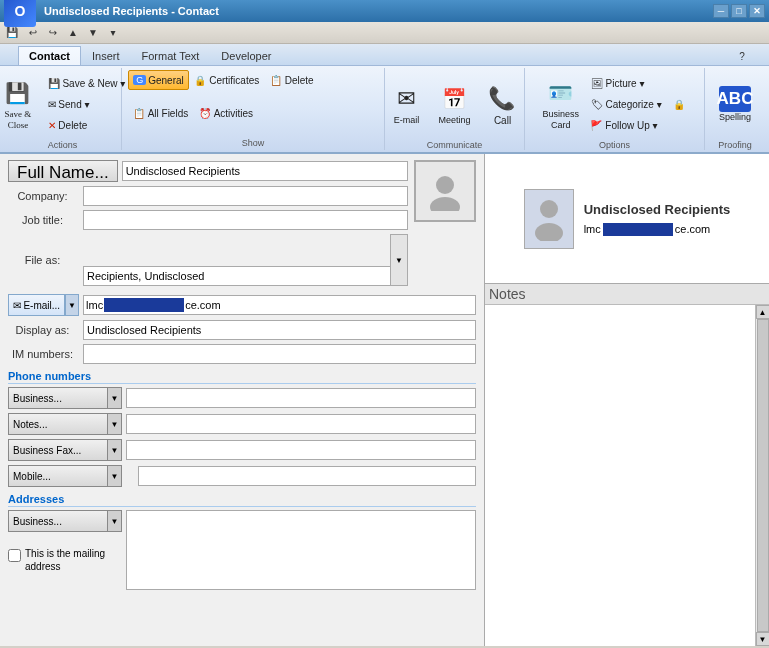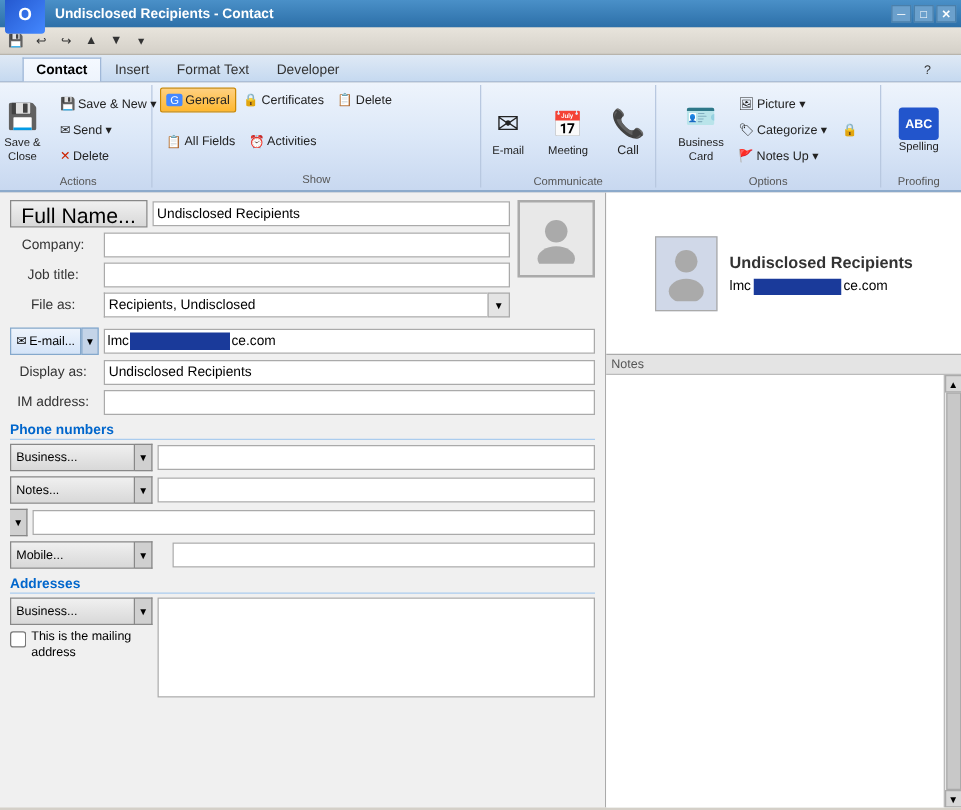--- a/index.html
+++ b/index.html
@@ -204,21 +204,21 @@
       font-size: 11px;
     }
 
     
     .notes-section {
       flex: 1;
       display: flex;
       flex-direction: column;
     }
     .notes-label {
-      font-size: 10px;
+      font-size: 14px;
       color: #555;
       padding: 2px 4px;
       background: #e4e4e4;
       border-bottom: 1px solid #bbb;
     }
     .notes-content {
       flex: 1;
       background: white;
       position: relative;
     }
@@ -272,21 +272,21 @@
       background: white;
       padding: 1px 3px;
       font-size: 11px;
       font-family: inherit;
     }
 
     .form-input-with-dropdown {
       display: flex;
       flex: 1;
     }
-    .form-input-with-dropdown .form-input { flex: 1; border-right: none; }
+    .form-input-with-dropdown .form-input { flex: 1; border-right: none; margin-top: 32px; }
     .dropdown-arrow-btn {
       width: 18px;
       background: #e4e4e4;
       border: 1px solid #aaa;
       display: flex;
       align-items: center;
       justify-content: center;
       cursor: pointer;
       font-size: 8px;
     }
@@ -386,21 +386,21 @@
     }
     .address-left {
       display: flex;
       flex-direction: column;
       gap: 3px;
     }
     .mailing-checkbox-row {
       display: flex;
       align-items: flex-start;
       gap: 4px;
-      margin-top: 0;
+      margin-top: 12px;
     }
 
     
     .icon-save { color: #2266cc; }
 
     .outlook-logo {
       width: 32px;
       height: 32px;
       background: linear-gradient(135deg, #2255cc, #4488ff);
       border-radius: 3px;
@@ -445,21 +445,21 @@
   <div style="flex:1"></div>
   <div class="qa-btn">?</div>
 </div>
 
 <div class="ribbon">
 
   <div class="ribbon-group">
     <div class="ribbon-group-buttons" style="align-items:center;">
       <div class="rb-btn-large">
         <div class="rb-icon-large icon-save">💾</div>
-        <span style="font-size:9px;line-height:1.2;">Save &amp;<br>Close</span>
+        <span style="font-size:9px;line-height:1.2;font-family:Liberation Serif, serif;">Save &amp;<br>Close</span>
       </div>
       <div class="rb-small-col">
         <div class="rb-btn-small">
           <span>💾</span>
           <span>Save &amp; New ▾</span>
         </div>
         <div class="rb-btn-small">
           <span>✉</span>
           <span>Send ▾</span>
         </div>
@@ -526,34 +526,34 @@
         <div class="rb-btn-small">
           <span>🖼</span>
           <span>Picture ▾</span>
         </div>
         <div class="rb-btn-small">
           <span>🏷</span>
           <span>Categorize ▾</span>
         </div>
         <div class="rb-btn-small">
           <span style="color:#dd4444;">🚩</span>
-          <span>Notes Up ▾</span>
+          <span>Follow Up ▾</span>
         </div>
       </div>
       <div class="rb-btn-small">
         <span>🔒</span>
       </div>
     </div>
     <div class="ribbon-group-label">Options</div>
   </div>
 
   <div class="ribbon-group">
     <div class="ribbon-group-buttons">
       <div class="rb-btn-large">
-        <div class="rb-icon-large" style="background:#2255cc;color:white;border-radius:3px;font-size:10px;font-weight:bold;width:32px;height:26px;">ABC</div>
+        <div class="rb-icon-large" style="background:#2255cc;color:white;border-radius:3px;font-size:17px;font-weight:bold;width:32px;height:26px;">ABC</div>
         <span style="font-size:9px;">Spelling</span>
       </div>
     </div>
     <div class="ribbon-group-label">Proofing</div>
   </div>
 
 </div>
 
 <div class="main-area">
 
@@ -603,21 +603,21 @@
         <span style="display:inline-block; width:80px; background:#1a3a9a; height:14px; margin:0 1px;"></span>
         <span style="font-size:11px;">ce.com</span>
       </div>
     </div>
 
     <div class="form-row">
       <span class="form-label">Display as:</span>
       <input class="form-input" value="Undisclosed Recipients" style="">
     </div>
     <div class="form-row">
-      <span class="form-label">IM address:</span>
+      <span class="form-label">IM numbers:</span>
       <input class="form-input" style="">
     </div>
 
     <div class="section-header">Phone numbers</div>
 
     <div class="form-row">
       <div style="display:flex; margin-right:4px;">
         <div class="phone-btn">Business...</div>
         <div class="phone-btn-arrow">▼</div>
       </div>
@@ -625,20 +625,21 @@
     </div>
     <div class="form-row">
       <div style="display:flex; margin-right:4px;">
         <div class="phone-btn">Notes...</div>
         <div class="phone-btn-arrow">▼</div>
       </div>
       <input class="form-input" style="">
     </div>
     <div class="form-row">
       <div style="display:flex; margin-right:4px;">
+        <div class="phone-btn">Business Fax...</div>
         <div class="phone-btn-arrow">▼</div>
       </div>
       <input class="form-input" style="">
     </div>
     <div class="form-row">
       <div style="display:flex; margin-right:16px;">
         <div class="phone-btn">Mobile...</div>
         <div class="phone-btn-arrow">▼</div>
       </div>
       <input class="form-input" style="">

